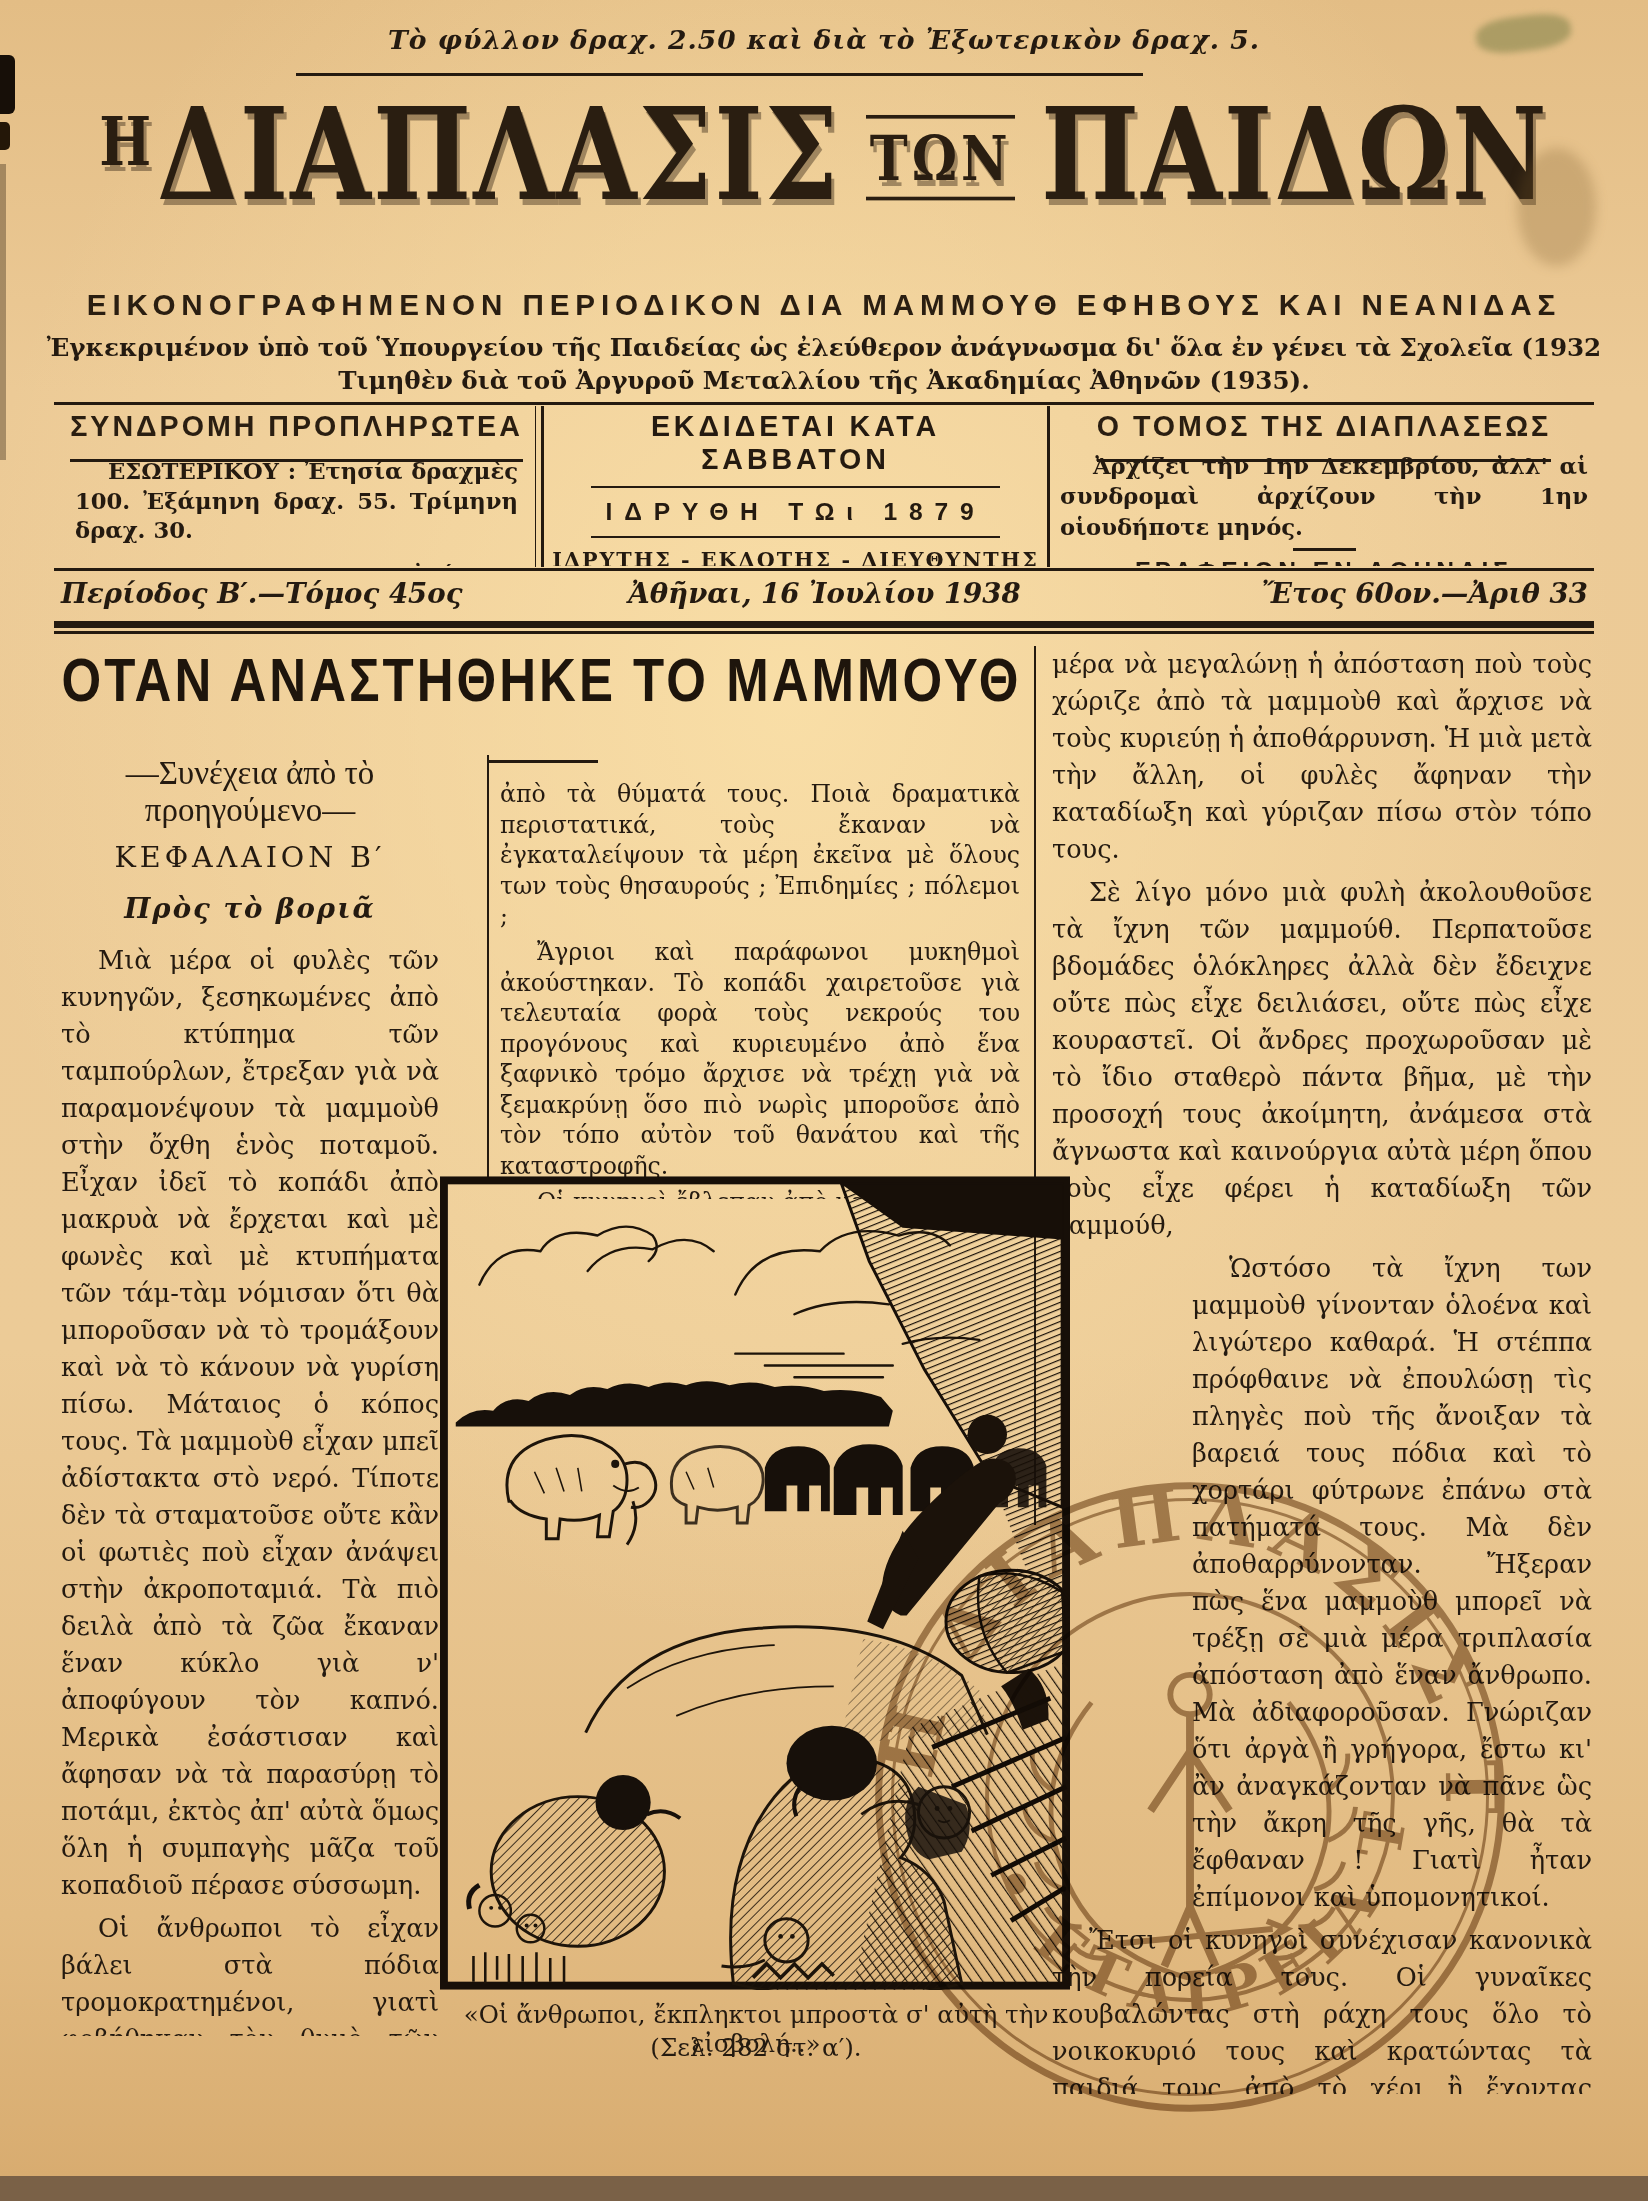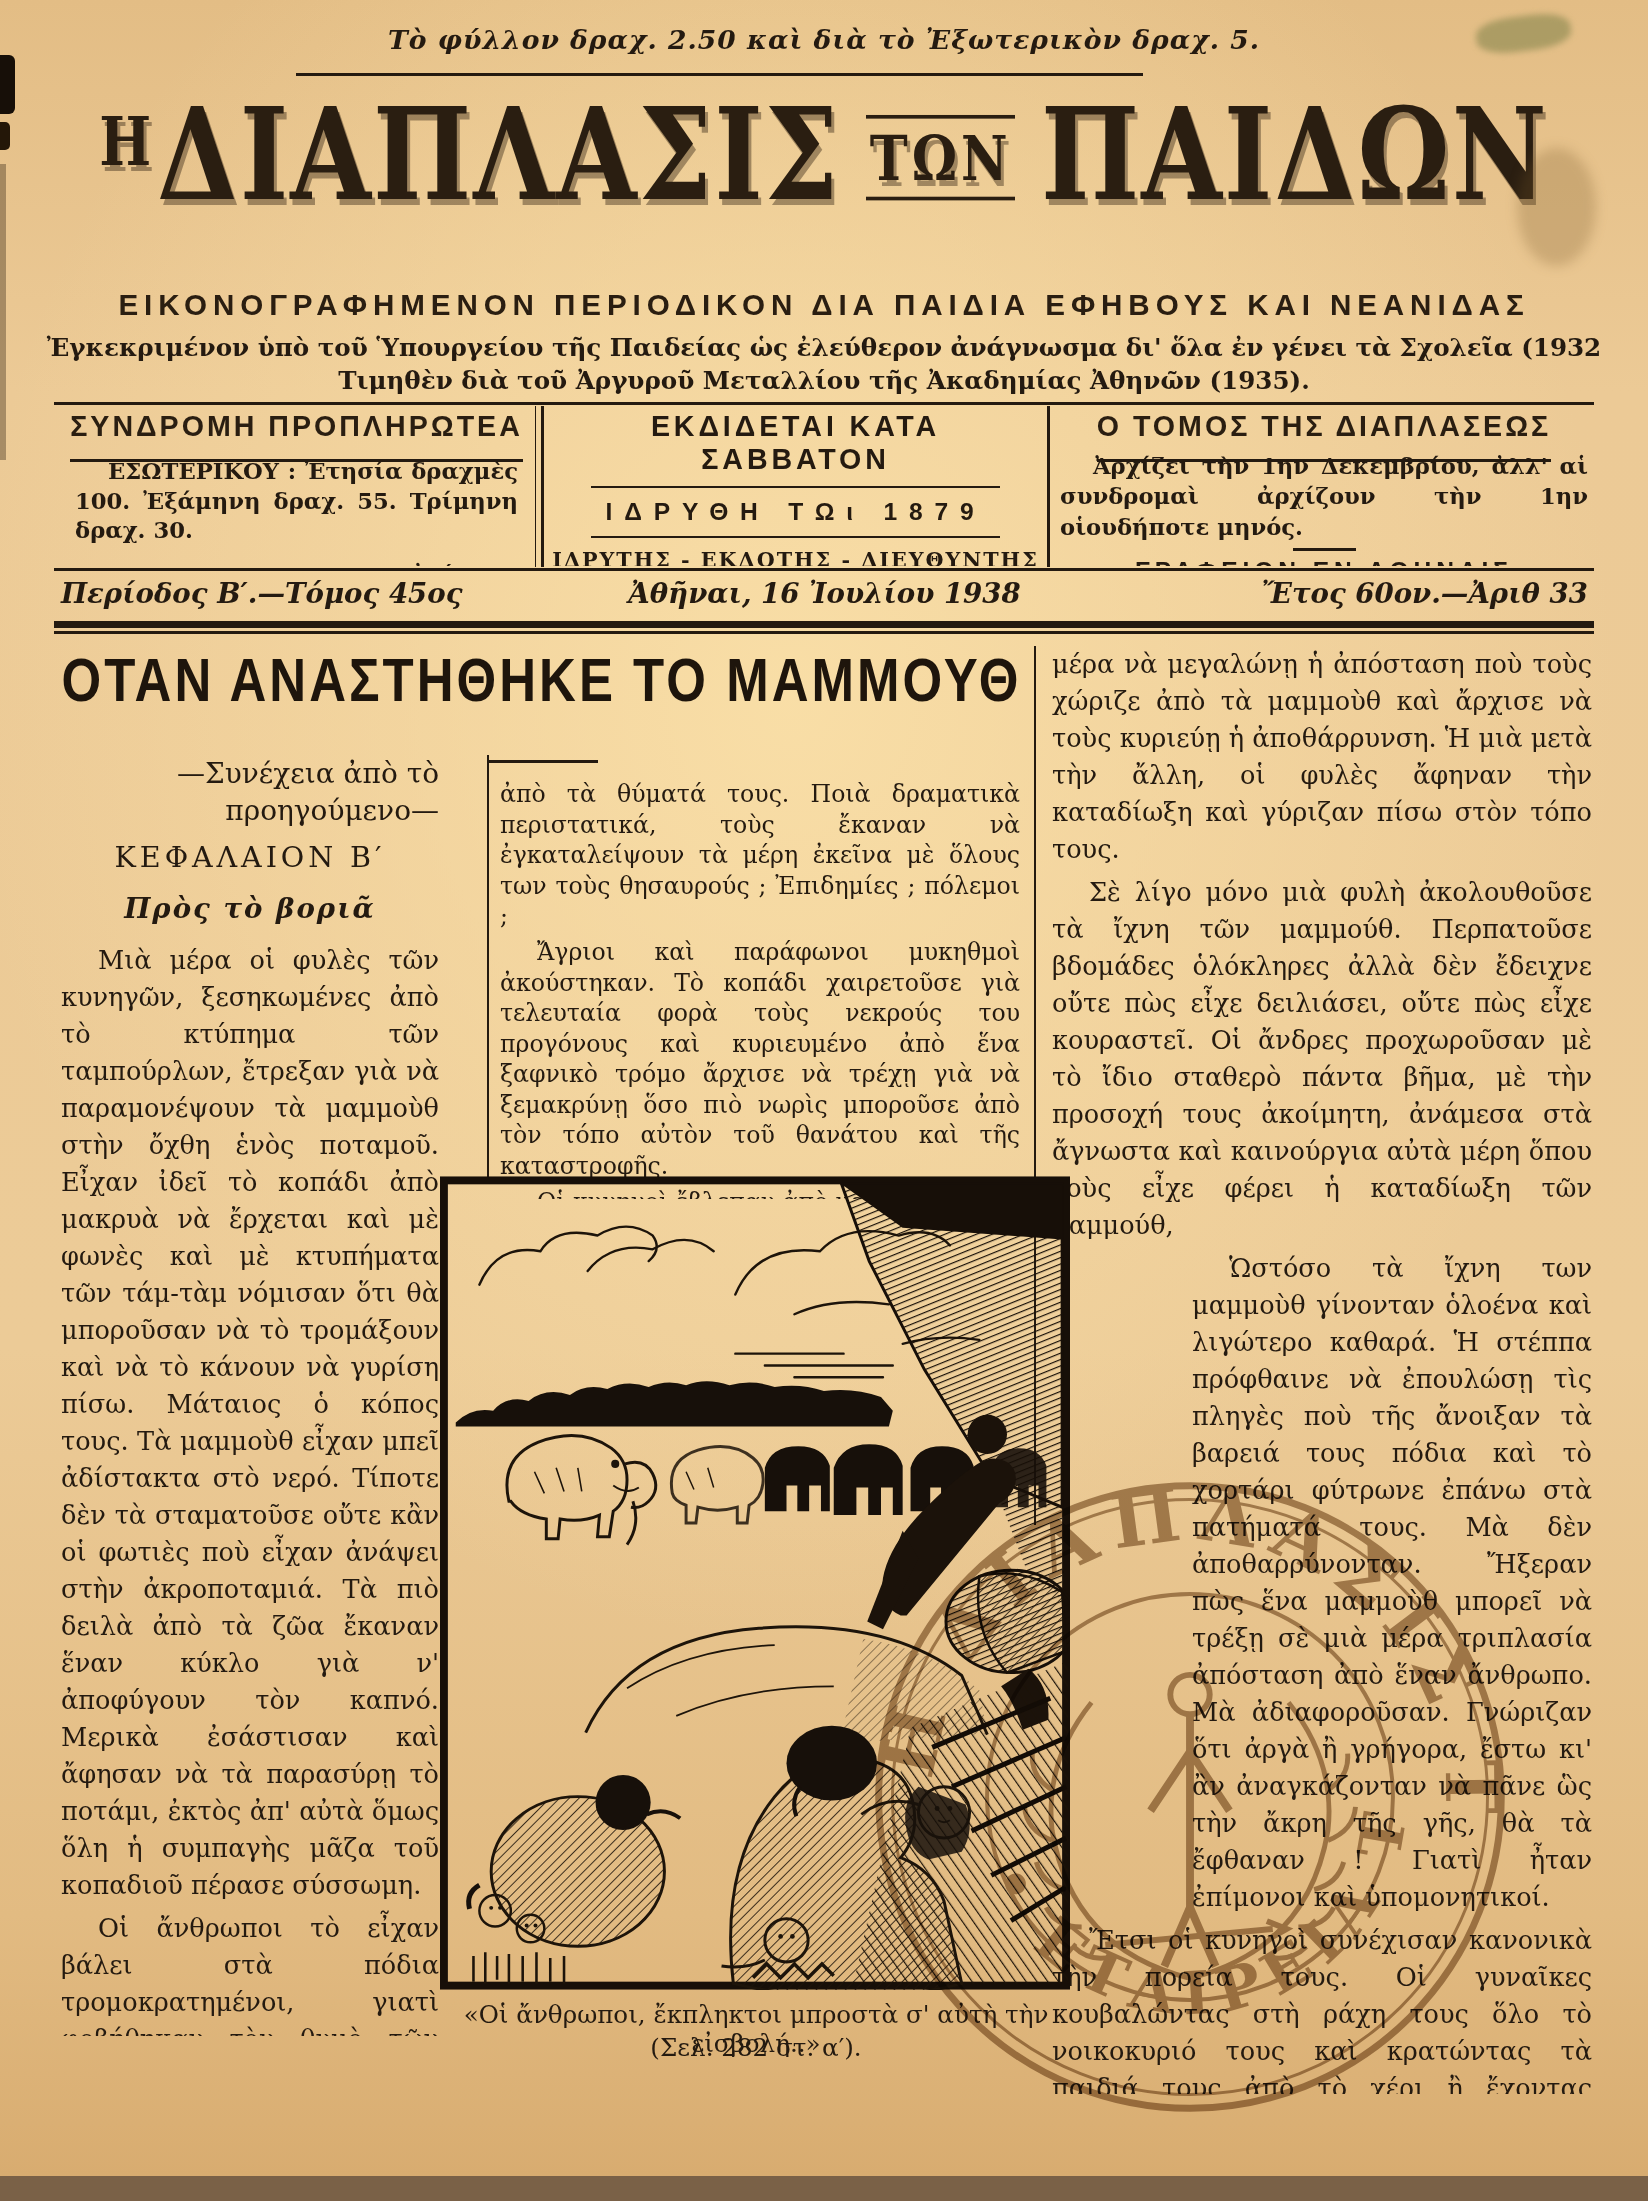--- a/index.html
+++ b/index.html
@@ -76,21 +76,21 @@
   .vrule-col2{top:646px; left:1034px; width:2px; height:879px;}
 
   .col{font-size:25.6px; line-height:37px;}
   .col p{margin:0 0 5.9px 0;}
   .col p.indent{text-indent:37px;}
   .col p.noindent{text-indent:0;}
   .col-left{top:755px; left:61px; width:378px; height:1281px; overflow:hidden;}
   .col-mid{top:755px; left:500px; width:520px; height:420px; overflow:hidden;
     font-size:23.6px; line-height:30.5px;margin-top:24px;}
   .col-right{top:646px; left:1052px; width:540px; height:1448px; overflow:hidden;}
-  .cont-note{text-align:right; font-size:28px; margin-bottom:9.9px;}
+  .cont-note{text-align:center; font-size:33px; margin-bottom:9.9px;font-family:Liberation Serif, serif;}
   .chapter{text-align:center; font-weight:normal; font-size:28.6px; letter-spacing:3.9px; margin:9.9px 0 13.8px;}
   .section-h{text-align:center; font-weight:bold; font-style:italic; font-size:27.6px; margin-bottom:15.8px; letter-spacing:2px;}
   .wrap-spacer{float:left; width:140px; height:552px; margin-top:79px;}
 
   
   .illustration{top:1176px; left:440px; width:630px; height:814px;}
   .caption1{top:2000px; left:414px; width:684px; text-align:center; font-size:24.6px;}
   .caption2{top:2033px; left:414px; width:684px; text-align:center; font-size:24.6px;}
 
   
@@ -108,21 +108,21 @@
 
 <div id="page">
 
   <div class="abs price-line">Τὸ φύλλον δραχ. 2.50 καὶ διὰ τὸ Ἐξωτερικὸν δραχ. 5.</div>
   <div class="abs price-rule ink"></div>
 
   <div class="abs masthead">
     <span class="m-art">Η</span><span class="m-big">ΔΙΑΠΛΑΣΙΣ</span><span class="m-small">ΤΩΝ</span><span class="m-big">ΠΑΙΔΩΝ</span>
   </div>
 
-  <div class="abs subtitle">ΕΙΚΟΝΟΓΡΑΦΗΜΕΝΟΝ ΠΕΡΙΟΔΙΚΟΝ ΔΙΑ ΠΑΙΔΙΑ ΕΦΗΒΟΥΣ ΚΑΙ ΝΕΑΝΙΔΑΣ</div>
+  <div class="abs subtitle">ΕΙΚΟΝΟΓΡΑΦΗΜΕΝΟΝ ΠΕΡΙΟΔΙΚΟΝ ΔΙΑ ΜΑΜΜΟΥΘ ΕΦΗΒΟΥΣ ΚΑΙ ΝΕΑΝΙΔΑΣ</div>
   <div class="abs approval1">Ἐγκεκριμένον ὑπὸ τοῦ Ὑπουργείου τῆς Παιδείας ὡς ἐλεύθερον ἀνάγνωσμα δι' ὅλα ἐν γένει τὰ Σχολεῖα (1932</div>
   <div class="abs approval2">Τιμηθὲν διὰ τοῦ Ἀργυροῦ Μεταλλίου τῆς Ἀκαδημίας Ἀθηνῶν (1935).</div>
 
   <div class="abs rule-a ink"></div>
 
   <div class="abs infobox ib-left">
     <div class="ib-title"><span class="underl">ΣΥΝΔΡΟΜΗ ΠΡΟΠΛΗΡΩΤΕΑ</span></div>
     <div class="ib-body just">
       <p>ΕΣΩΤΕΡΙΚΟΥ : Ἐτησία δραχμὲς 100. Ἐξάμηνη δραχ. 55. Τρίμηνη δραχ. 30.</p>
       <p>ΕΞΩΤΕΡΙΚΟΥ : Αἰγύπτου γρόσια διατιμ. 50, Ἀμερικῆς δολλάρια 3.— Ἀγγλίας καὶ ὅλων ἐν γένει τῶν ἄλλων Κρατῶν σελλίνια 10.</p>

